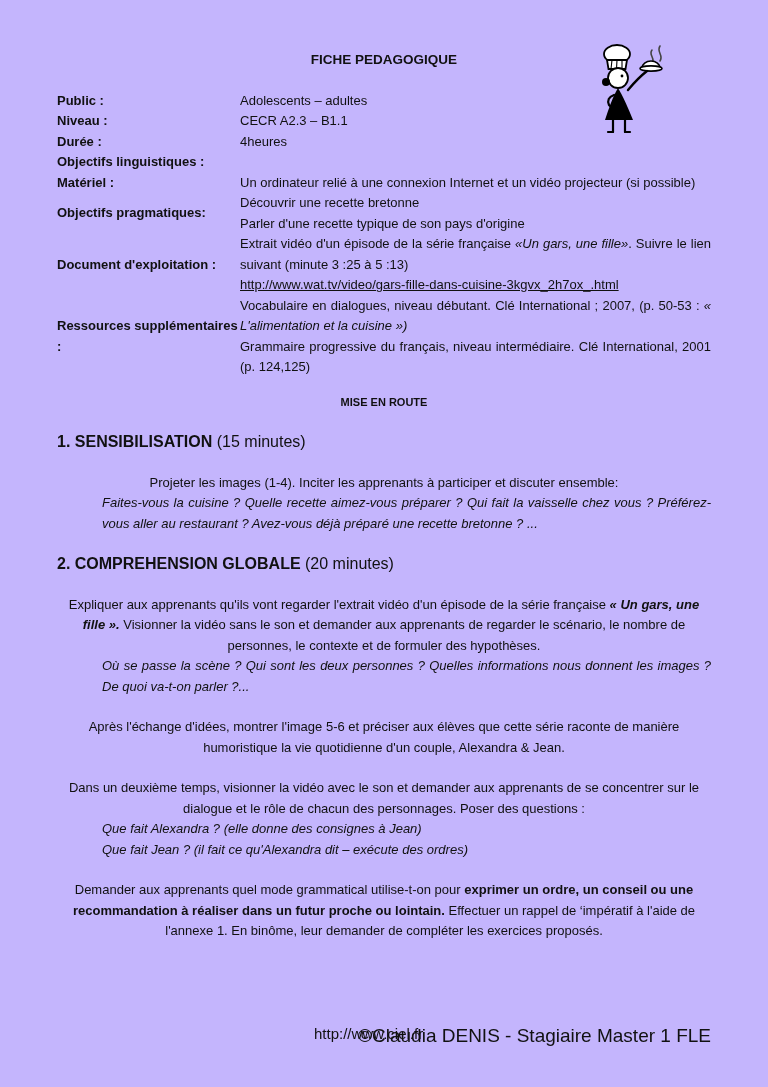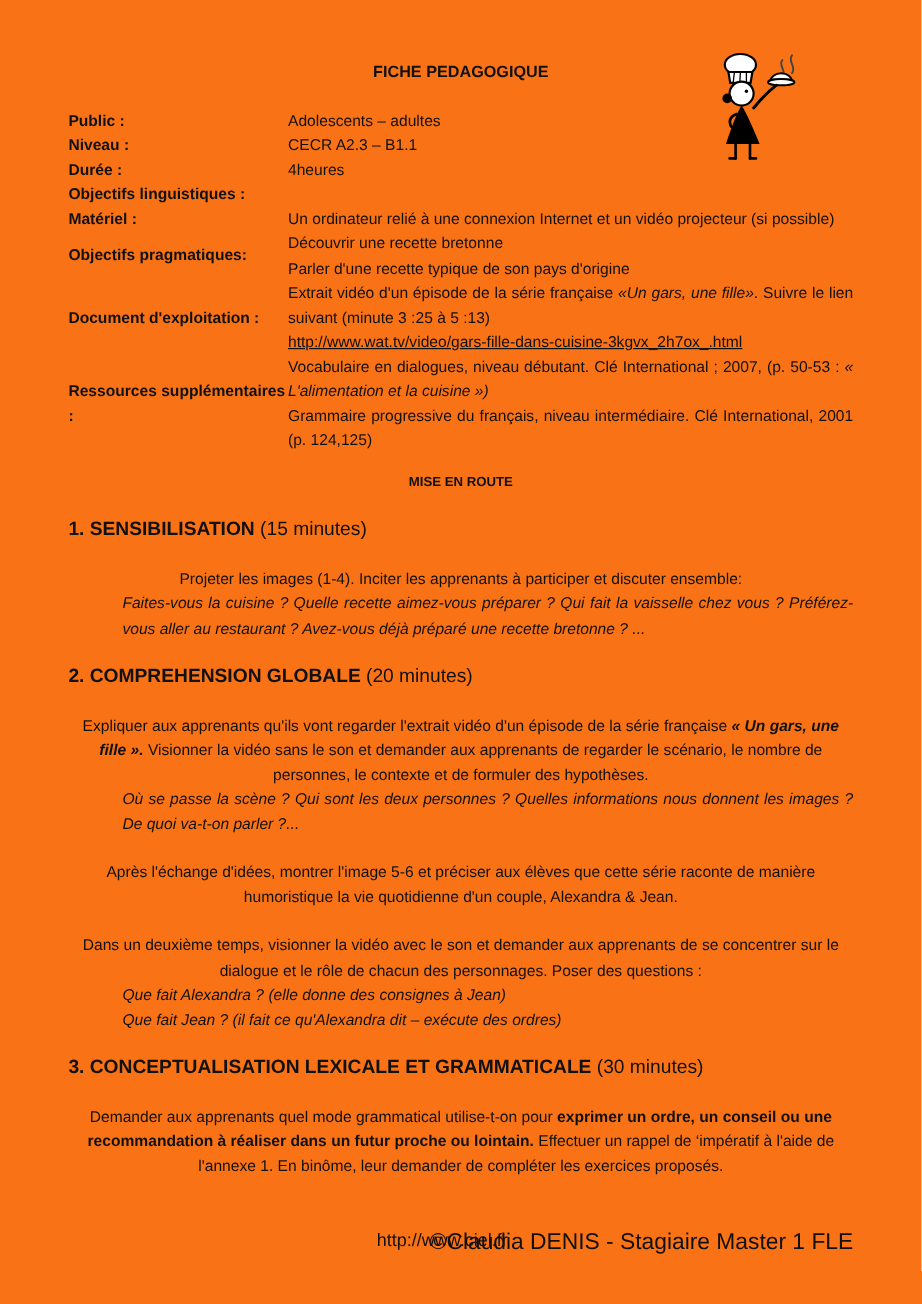--- a/index.html
+++ b/index.html
@@ -2,21 +2,21 @@
 <html><head>
 <meta charset="utf-8">
 <style>
   * { margin: 0; padding: 0; box-sizing: border-box; }
   html, body { background: #ffffff; }
   .page {
     position: relative;
     width: 768px;
     height: 1087px;
     margin: 0 auto;
-    background: #f97316;
+    background: #c4b5fd;
     font-family: "Liberation Sans", sans-serif;
     font-size: 13px;
     line-height: 20.5px;
     color: #111111;
     overflow: hidden;
   }
   .content { padding: 50px 57px 0 57px; }
   .title { text-align: center; font-weight: bold; font-size: 13.5px; }
   .meta { margin-top: 20px; }
   .mrow { display: flex; align-items: center; }
@@ -127,21 +127,20 @@
 
     <div class="para just"><span>Expliquer aux apprenants qu'ils vont regarder l'extrait vidéo d'un épisode de la série française </span><span class="bi">« Un gars, une fille ».</span><span> Visionner la vidéo sans le son et demander aux apprenants de regarder le scénario, le nombre de personnes, le contexte et de formuler des hypothèses.</span></div>
     <div class="quote">Où se passe la scène ? Qui sont les deux personnes ? Quelles informations nous donnent les images ? De quoi va-t-on parler ?...</div>
 
     <div class="para just">Après l'échange d'idées, montrer l'image 5-6 et préciser aux élèves que cette série raconte de manière humoristique la vie quotidienne d'un couple, Alexandra &amp; Jean.</div>
 
     <div class="para just">Dans un deuxième temps, visionner la vidéo avec le son et demander aux apprenants de se concentrer sur le dialogue et le rôle de chacun des personnages. Poser des questions :</div>
     <div class="quote-line">Que fait Alexandra ? (elle donne des consignes à Jean)</div>
     <div class="quote-line">Que fait Jean ? (il fait ce qu'Alexandra dit – exécute des ordres)</div>
 
-    <div class="sec-head"><span class="b">3. CONCEPTUALISATION LEXICALE ET GRAMMATICALE</span><span> (30 minutes)</span></div>
 
     <div class="para just"><span>Demander aux apprenants quel mode grammatical utilise-t-on pour </span><span class="b">exprimer un ordre, un conseil ou une recommandation à réaliser dans un futur proche ou lointain.</span><span> Effectuer un rappel de ‘impératif à l'aide de l'annexe 1. En binôme, leur demander de compléter les exercices proposés.</span></div>
 
   </div>
 
   <div class="footer">
     <a class="footer-site link" style="text-decoration:none;">http://www.ciel.fr</a>
     <div class="footer-credit">©Claudia DENIS - Stagiaire Master 1 FLE</div>
   </div>
 

